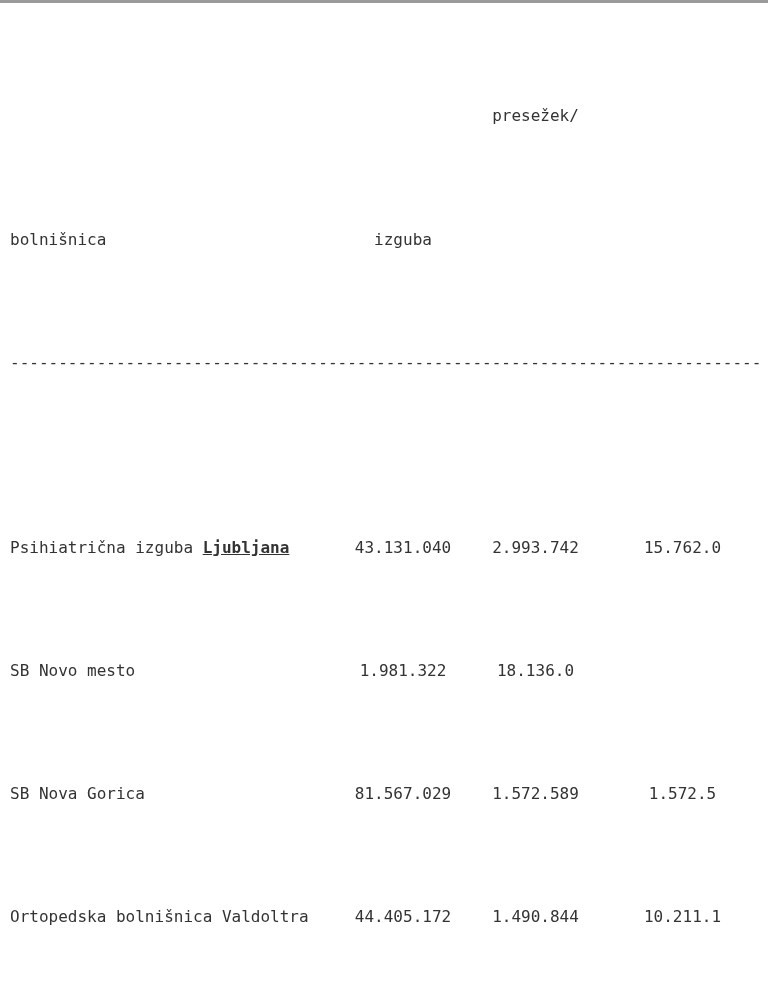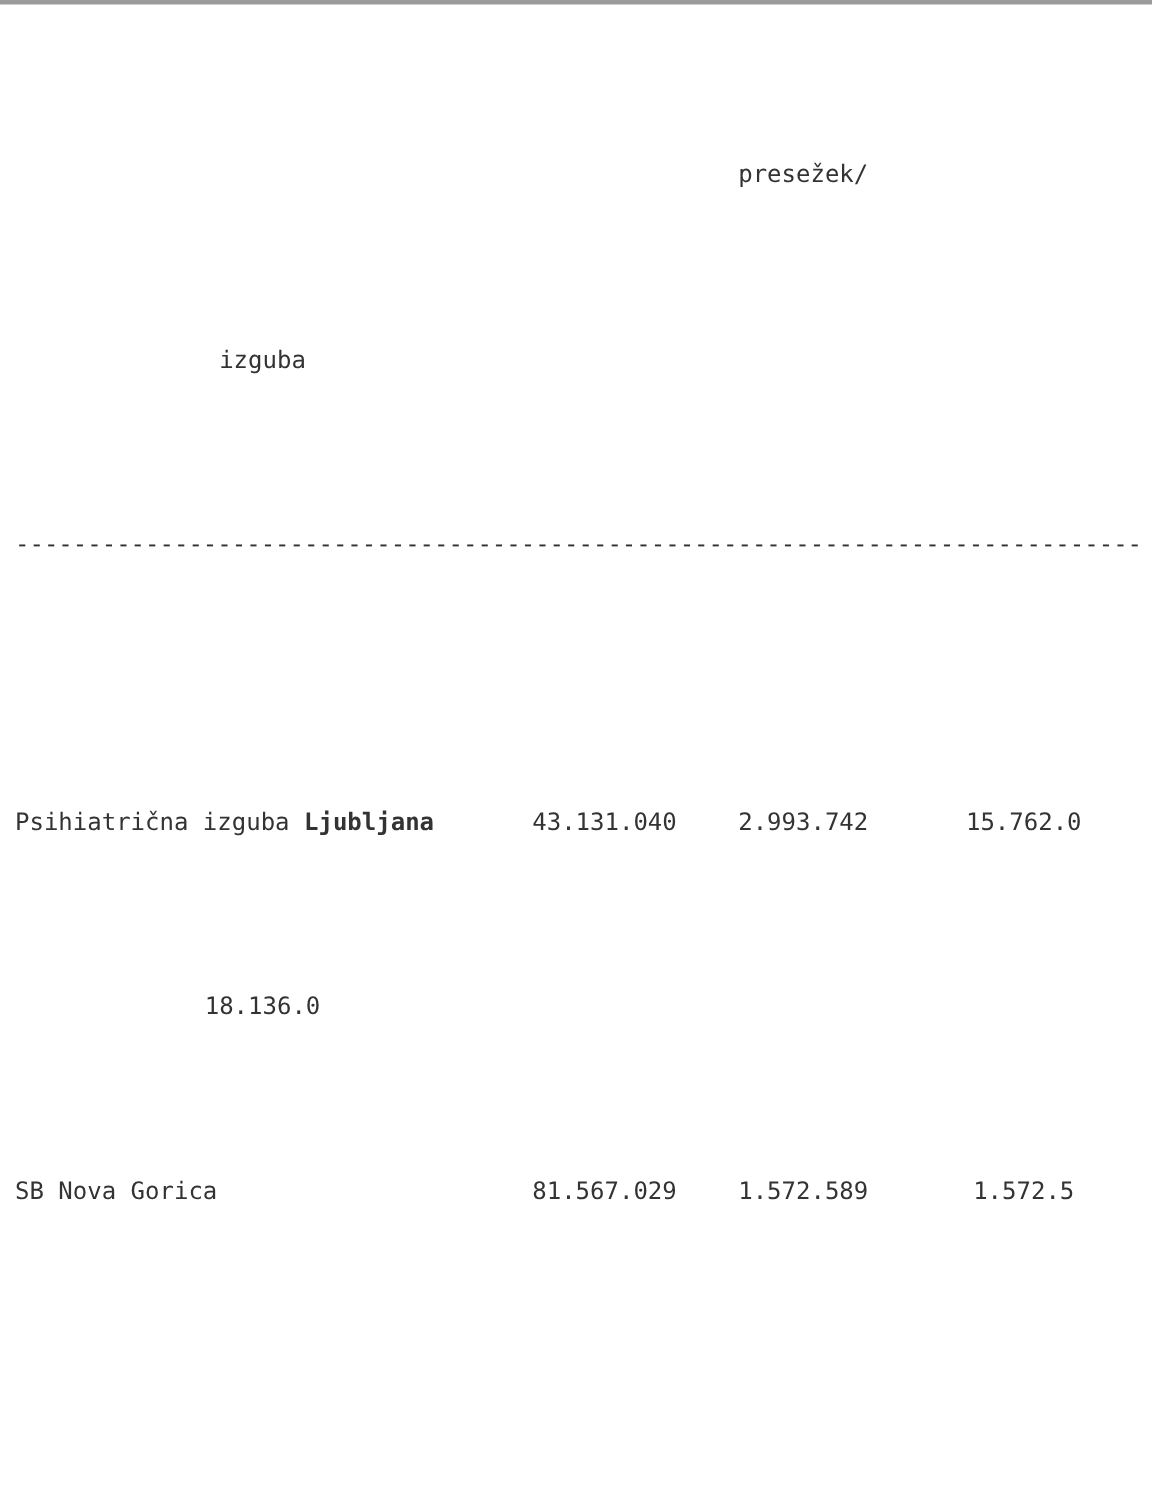--- a/index.html
+++ b/index.html
@@ -24,21 +24,21 @@
     white-space: pre;
   }
   .line {
     display: grid;
     grid-template-columns: 330px 126px 139px 155px;
     height: 30.8px;
     align-items: center;
   }
   .c-name  { text-align: left;  overflow: hidden; }
   .c-num   { text-align: center; }
-  .bold    { font-weight: bold; }
+  .bold    { font-weight: bold; text-decoration: underline; }
   .sep {
     height: 30.8px;
     line-height: 30.8px;
     letter-spacing: 0;
     overflow: hidden;
     width: 752px;
   }
 </style>
 </head>
 <body>
@@ -47,44 +47,53 @@
 
 <div class="report">
 
   <div class="line">
     <span class="c-name"></span>
     <span class="c-num"></span>
     <span class="c-num">presežek/</span>
   </div>
 
   <div class="line">
+    <span class="c-name">bolnišnica</span>
     <span class="c-num">izguba</span>
   </div>
 
   <div class="sep">------------------------------------------------------------------------------</div>
 
   <div id="rows-container">
   <div class="line">
     <span class="c-name"><span class="rn">Psihiatrična izguba </span><span class="bold rb">Ljubljana</span></span>
     <span class="c-num rp">43.131.040</span>
     <span class="c-num ri">2.993.742</span>
     <span class="c-num rk">15.762.0</span>
   </div>
 
   <div class="line">
+    <span class="c-name"><span class="rn">SB Novo mesto</span><span class="bold rb"></span></span>
+    <span class="c-num ri">1.981.322</span>
     <span class="c-num rk">18.136.0</span>
   </div>
 
   <div class="line">
     <span class="c-name"><span class="rn">SB Nova Gorica</span><span class="bold rb"></span></span>
     <span class="c-num rp">81.567.029</span>
     <span class="c-num ri">1.572.589</span>
     <span class="c-num rk">1.572.5</span>
   </div>
 
+  <div class="line">
+    <span class="c-name"><span class="rn">Ortopedska bolnišnica Valdoltra</span><span class="bold rb"></span></span>
+    <span class="c-num rp">44.405.172</span>
+    <span class="c-num ri">1.490.844</span>
+    <span class="c-num rk">10.211.1</span>
+  </div>
 
   
 
   
 
   
 
   
 
   

